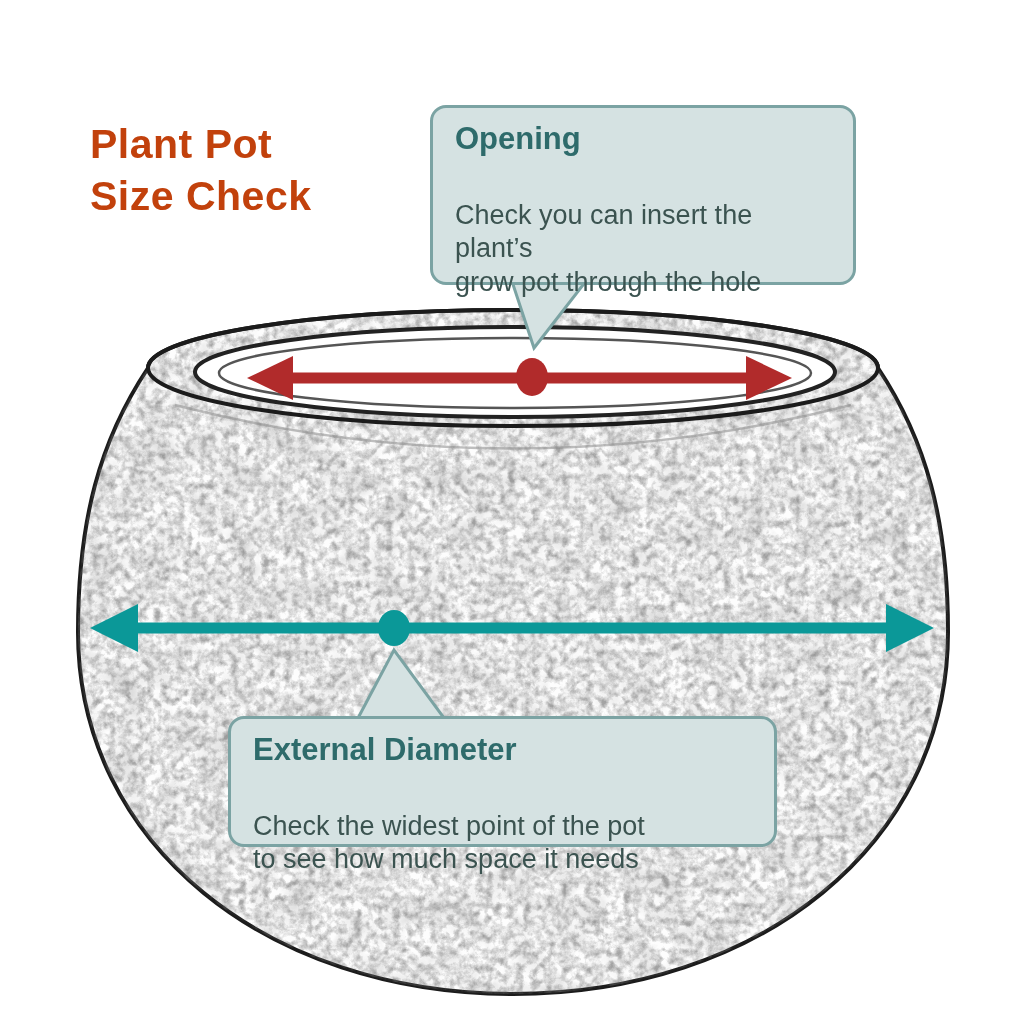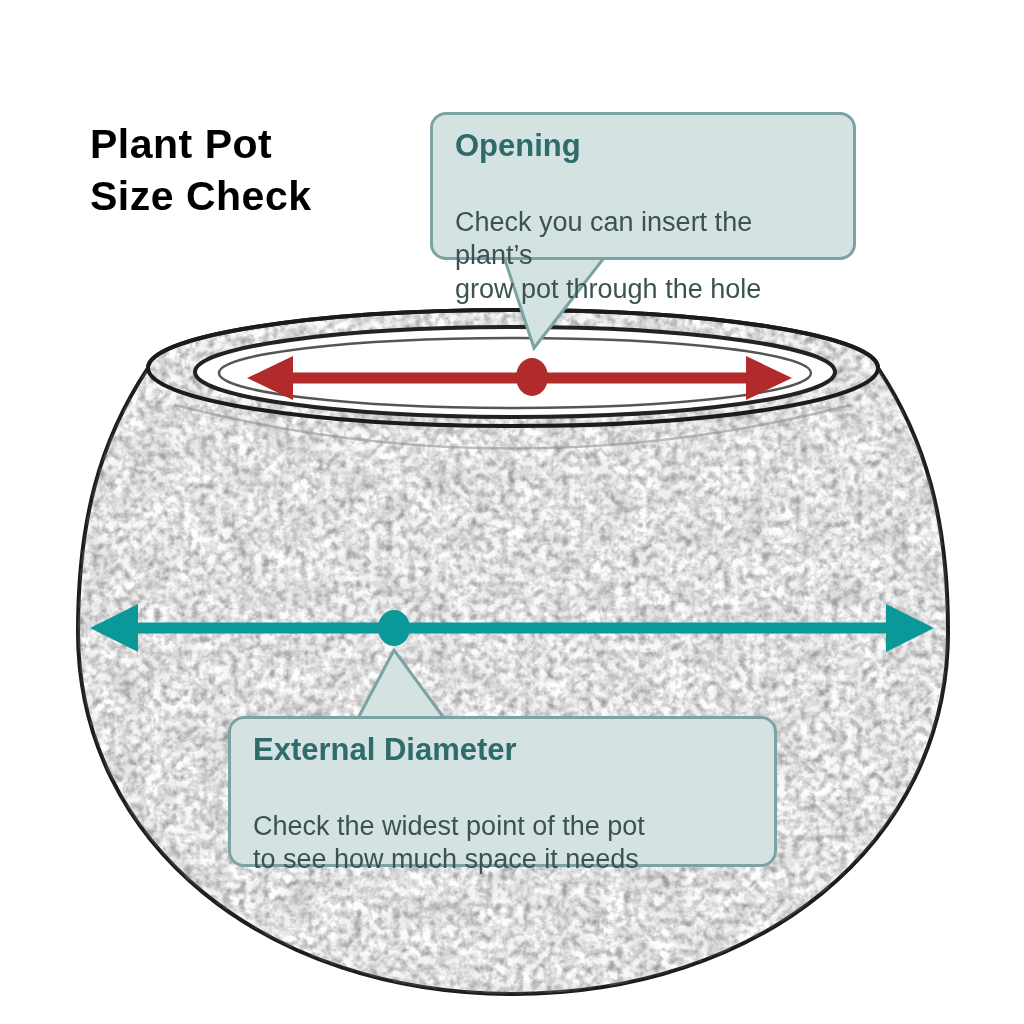--- a/index.html
+++ b/index.html
@@ -4,36 +4,36 @@
 <style>
   html,body{margin:0;padding:0;}
   body{
     width:1024px;height:1024px;position:relative;background:#ffffff;
     font-family:"Liberation Sans", sans-serif;overflow:hidden;
   }
   #stage{position:absolute;inset:0;}
   #pot-svg{position:absolute;left:0;top:0;width:1024px;height:1024px;}
   .page-title{
     position:absolute;left:90px;top:118px;
-    font-size:41px;font-weight:bold;color:#000000;
+    font-size:41px;font-weight:bold;color:#c2410c;
     line-height:1.27;white-space:pre-line;letter-spacing:0.5px;
   }
   .callout{
     position:absolute;box-sizing:border-box;
     background:#D5E2E2;border:3px solid #7BA3A3;border-radius:16px;
     padding:13px 22px 14px 22px;z-index:5;
   }
   .callout-title{
     font-size:31px;font-weight:bold;color:#2E6B6B;margin:0 0 4px 0;line-height:1.15;
   }
   .callout-body{
     font-size:27px;color:#3B5350;line-height:1.24;white-space:pre-line;margin-top:42px;
   }
-  #opening-callout{left:430px;top:112px;width:426px;height:148px;}
-  #external-callout{left:228px;top:716px;width:549px;height:151px;}
+  #opening-callout{left:430px;top:105px;width:426px;height:180px;}
+  #external-callout{left:228px;top:716px;width:549px;height:131px;}
 </style>
 </head>
 <body>
 
 <div id="stage">
 
   <svg id="pot-svg" viewBox="0 0 1024 1024" aria-hidden="true">
     <defs>
       <filter id="stipple" x="-5%" y="-5%" width="110%" height="110%">
         <feTurbulence type="fractalNoise" baseFrequency="0.13" numOctaves="5" seed="11" stitchTiles="stitch" result="t"></feTurbulence>

